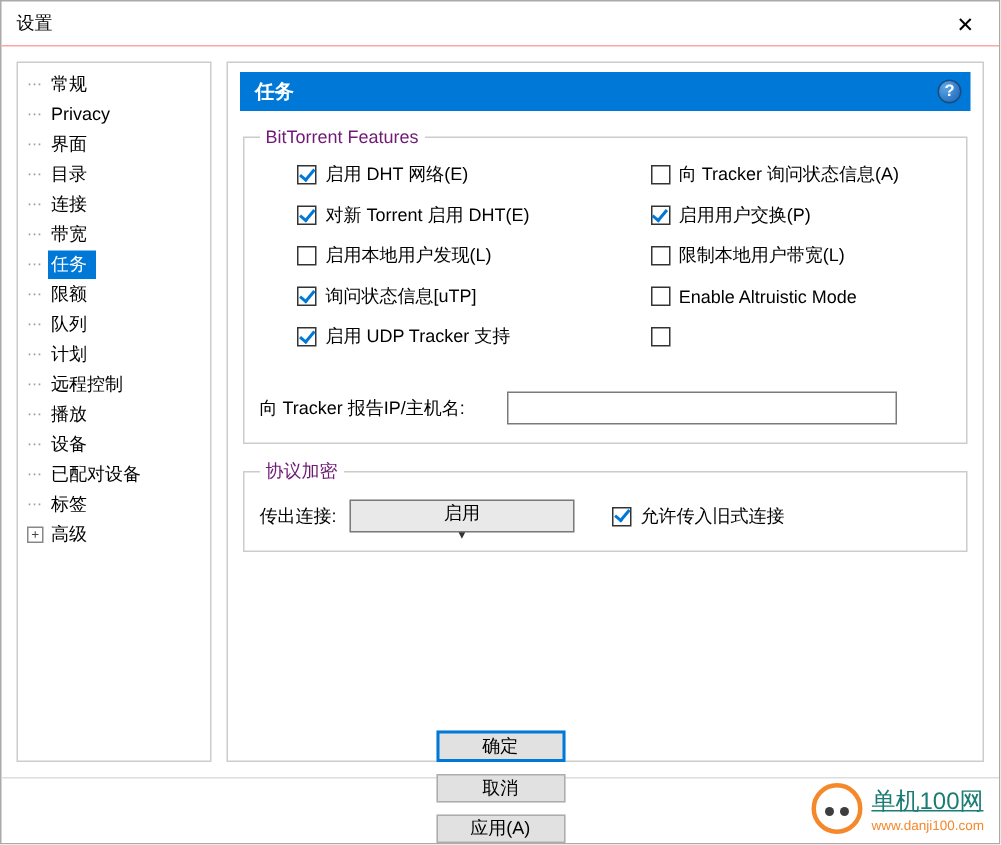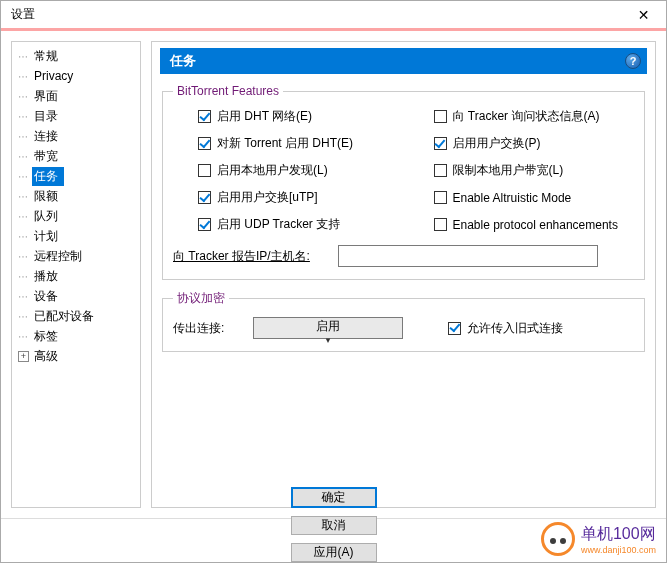--- a/index.html
+++ b/index.html
@@ -17,21 +17,21 @@
     display: flex;
     flex-direction: column;
     position: relative;
   }
   .titlebar {
     height: 30px;
     display: flex;
     align-items: center;
     justify-content: space-between;
     padding: 0 0 0 10px;
-    border-bottom: 3px solid #fca5a5;
+    border-bottom: 1px solid #fca5a5;
   }
   .titlebar-title { font-size: 12px; }
   .close-btn {
     width: 45px;
     height: 30px;
     display: flex;
     align-items: center;
     justify-content: center;
     font-size: 14px;
     cursor: pointer;
@@ -149,22 +149,21 @@
     width: 8px;
     height: 4px;
     border-left: 2px solid #0078d7;
     border-bottom: 2px solid #0078d7;
     transform: rotate(-50deg) translate(1px, -1px);
   }
   .row {
     display: flex;
     align-items: center;
     gap: 10px;
-    margin-top: 12px;
-    text-decoration: underline;
+    margin-top: 28px;
   }
   .row-label { min-width: 155px; }
   .text-input {
     flex: 1;
     height: 22px;
     border: 1px solid #7a7a7a;
     padding: 0 4px;
     font-family: inherit;
     font-size: 12px;
     max-width: 260px;
@@ -181,21 +180,20 @@
     cursor: pointer;
     flex-direction: column;
   }
   .select .chev {
     font-size: 9px;
     color: #333;
   }
   .enc-row {
     display: flex;
     align-items: center;
-    gap: 20px;
   }
   .enc-label { min-width: 60px; }
   .footer {
     height: 44px;
     border-top: 1px solid #ddd;
     display: flex;
     align-items: center;
     justify-content: flex-end;
     padding: 0 14px;
     gap: 8px;
@@ -238,24 +236,25 @@
     position: absolute;
     width: 6px;
     height: 6px;
     background: #333;
     border-radius: 50%;
     top: 13px;
   }
   .wm-icon::before { left: 6px; }
   .wm-icon::after { right: 6px; }
   .wm-text {
-    color: #4c1d95;
+    color: #0f766e;
     font-size: 16px;
     font-weight: 400;
     font-family: "Microsoft YaHei", sans-serif;
+    text-decoration: underline;
   }
   .wm-sub {
     color: #f58220;
     font-size: 9px;
   }
 </style>
 </head>
 <body>
 
 <div class="window">
@@ -364,33 +363,32 @@
             <div class="check">
               <span class="checkbox"></span>
               <span>启用本地用户发现(L)</span>
             </div>
             <div class="check">
               <span class="checkbox"></span>
               <span>限制本地用户带宽(L)</span>
             </div>
             <div class="check">
               <span class="checkbox checked"></span>
-              <span>启用用户交换[uTP]</span>
+              <span>询问状态信息[uTP]</span>
             </div>
             <div class="check">
               <span class="checkbox"></span>
               <span>Enable Altruistic Mode</span>
             </div>
             <div class="check">
               <span class="checkbox checked"></span>
               <span>启用 UDP Tracker 支持</span>
             </div>
             <div class="check">
               <span class="checkbox"></span>
-              <span>Enable protocol enhancements</span>
             </div>
           </div>
         <div class="row">
           <span class="row-label">向 Tracker 报告IP/主机名:</span>
           <input class="text-input" type="text" value="" style="">
         </div>
       </fieldset>
 
       <fieldset>
         <legend>协议加密</legend>

